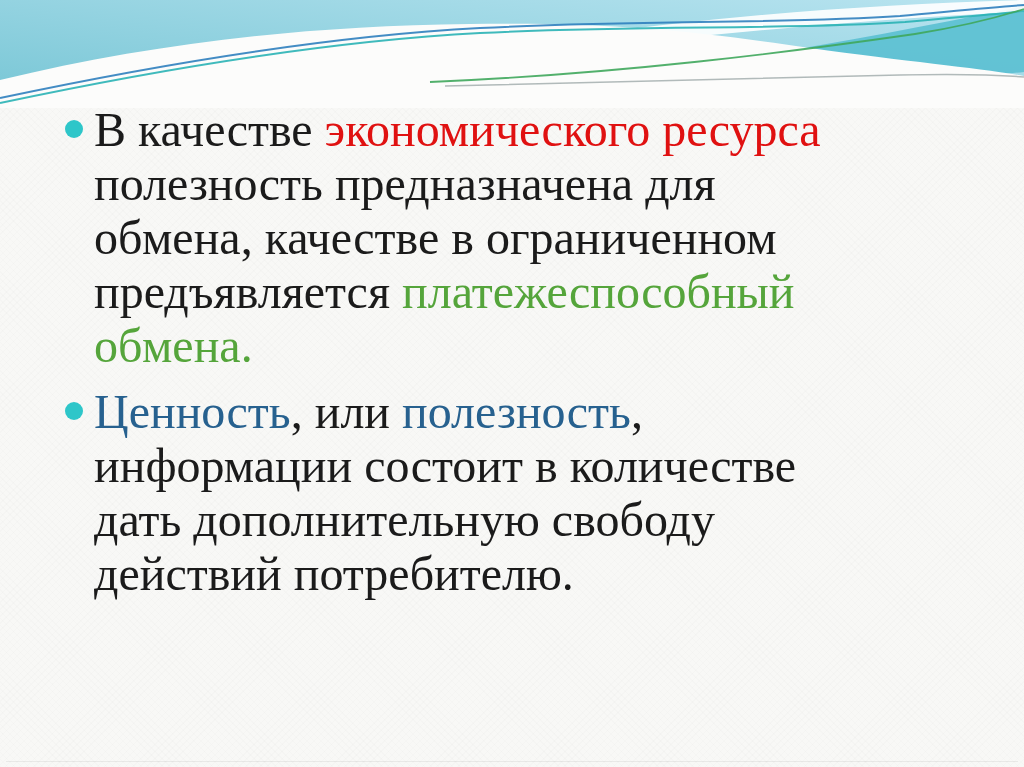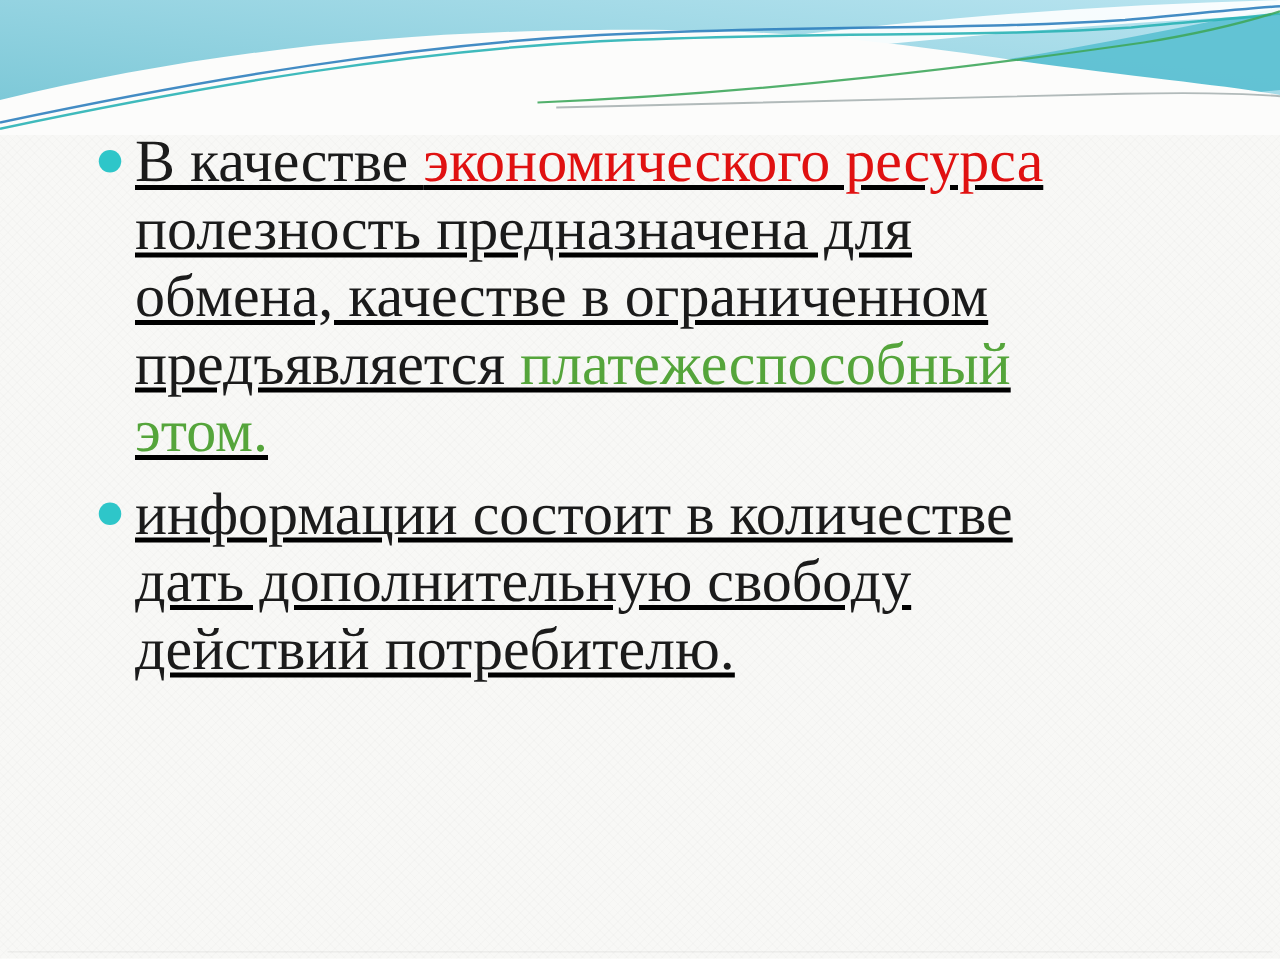--- a/index.html
+++ b/index.html
@@ -16,23 +16,22 @@
       repeating-linear-gradient(-45deg, rgba(0,0,0,0.010) 0 1px, rgba(0,0,0,0) 1px 5px),
       #f8f8f6;
   }
   .wave {
     position: absolute; top: 0; left: 0;
     width: 1024px; height: 108px;
     display: block;
   }
   .bullets {
     position: absolute;
-    top: 103px; left: 79px;
+    top: 103px; left: 65px;
     width: 935px;
-    text-decoration: underline;
   }
   .bullet-item {
     position: relative;
     padding-left: 29px;
     font-size: 48px;
     line-height: 54px;
     letter-spacing: 0px;
   }
   .bullet-item + .bullet-item { margin-top: 12px; }
   .bullet-dot {
@@ -79,24 +78,25 @@
     <path d="M445,86 C620,82 780,78 900,75 C950,74 1000,75 1024,77" fill="none" stroke-width="1.5" opacity="0.9" stroke="#a9b2b2"></path>
   </svg>
 
   <div class="bullets" id="bullet-list">
       <div class="bullet-item">
         <span class="bullet-dot" style="background: rgb(46, 198, 201);"></span>
         <div class="text-line"><span class="text-segment" style="color: rgb(27, 27, 27);">В качестве </span><span class="text-segment" style="color: rgb(224, 17, 17);">экономического ресурса</span></div>
         <div class="text-line"><span class="text-segment" style="color: rgb(27, 27, 27);">полезность предназначена для</span></div>
         <div class="text-line"><span class="text-segment" style="color: rgb(27, 27, 27);">обмена, качестве в ограниченном</span></div>
         <div class="text-line"><span class="text-segment" style="color: rgb(27, 27, 27);">предъявляется </span><span class="text-segment" style="color: rgb(85, 165, 59);">платежеспособный</span></div>
-        <div class="text-line"><span class="text-segment" style="color: rgb(85, 165, 59);">этом.</span></div>
+        <div class="text-line"><span class="text-segment" style="color: rgb(85, 165, 59);">обмена.</span></div>
       </div>
       <div class="bullet-item">
         <span class="bullet-dot" style="background: rgb(46, 198, 201);"></span>
+        <div class="text-line"><span class="text-segment" style="color: rgb(39, 97, 143);">Ценность</span><span class="text-segment" style="color: rgb(27, 27, 27);">, или </span><span class="text-segment" style="color: rgb(39, 97, 143);">полезность</span><span class="text-segment" style="color: rgb(27, 27, 27);">,</span></div>
         <div class="text-line"><span class="text-segment" style="color: rgb(27, 27, 27);">информации состоит в количестве</span></div>
         <div class="text-line"><span class="text-segment" style="color: rgb(27, 27, 27);">дать дополнительную свободу</span></div>
         <div class="text-line"><span class="text-segment" style="color: rgb(27, 27, 27);">действий потребителю.</span></div>
       </div>
     </div>
 
   <div class="bottom-edge"></div>
 
 </div>
 

